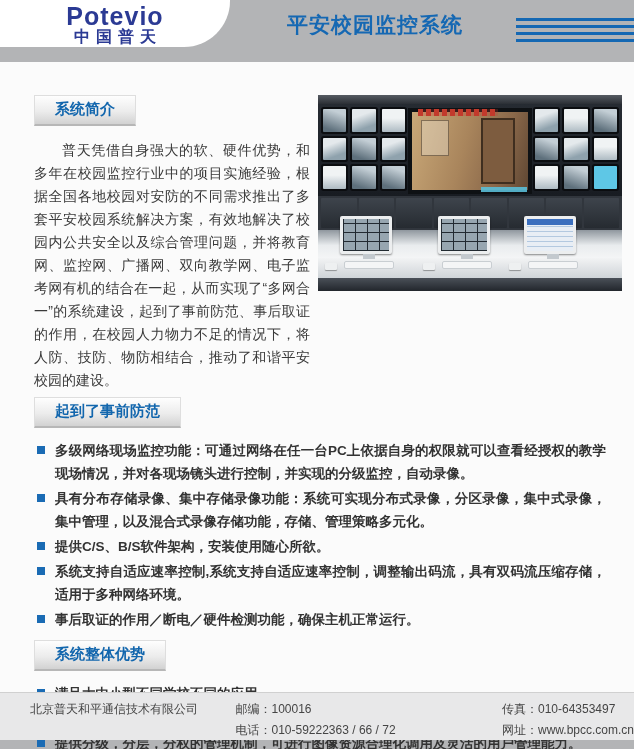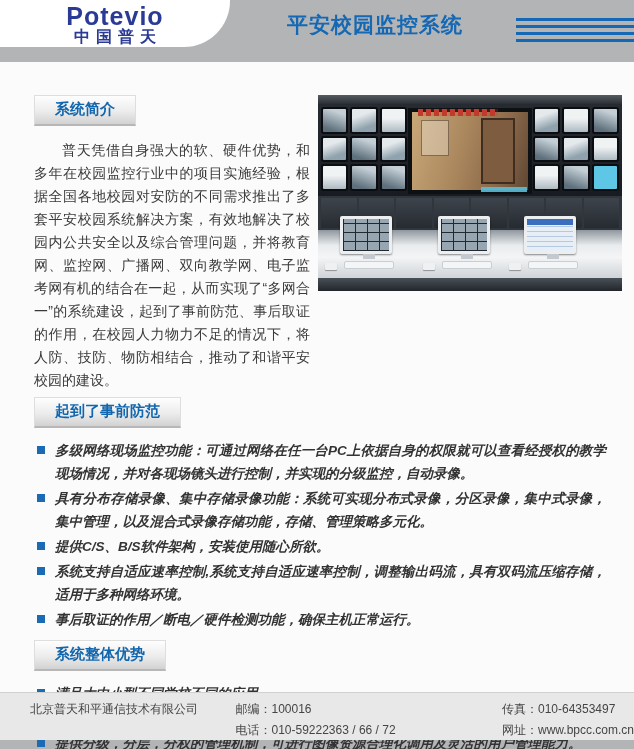--- a/index.html
+++ b/index.html
@@ -16,21 +16,21 @@
   
   .main{position:absolute;top:62px;left:0;width:634px;height:630px;background:#fbfbfb;
         box-sizing:border-box;padding:33px 12px 0 34px;}
   .sec-btn{display:inline-block;padding:4px 20px 5px;font-size:15px;font-weight:bold;color:#1266ad;
            background:linear-gradient(180deg,#fefefe,#ececec 55%,#d2d2d2);
            border:1px solid #dedede;border-bottom:2px solid #b7b7b7;}
   .intro-text{width:276px;margin:13px 0 0;font-size:14px;line-height:23px;color:#3a3a3a;
               text-align:justify;text-indent:2em;}
   section.features{margin-top:5px;}
   section.advantages{margin-top:9px;}
-  ul.blist{list-style:none;margin:11px 0 0;padding:0 16px 0 3px;font-style:italic;}
+  ul.blist{list-style:none;margin:11px 0 0;padding:0 16px 0 3px;}
   ul.blist li{display:flex;gap:10px;font-size:13.5px;font-weight:bold;color:#333333;
               line-height:23px;margin-bottom:2px;text-align:justify;}
   .bullet-sq{flex:0 0 auto;width:8px;height:8px;margin-top:7px;background:#1a6bb4;}
   
   .footer{position:absolute;top:692px;left:0;width:634px;height:48px;background:#e8e8e9;
           border-top:1px solid #d0d0d0;box-sizing:border-box;padding:6px 0 0 30px;
           font-size:12px;color:#454545;display:flex;gap:13px;}
   .footer .fcol{line-height:21px;white-space:nowrap;}
   .fcol.c1{width:205px;} .fcol.c2{width:270px;} .fcol.c3{flex:1;}
   

